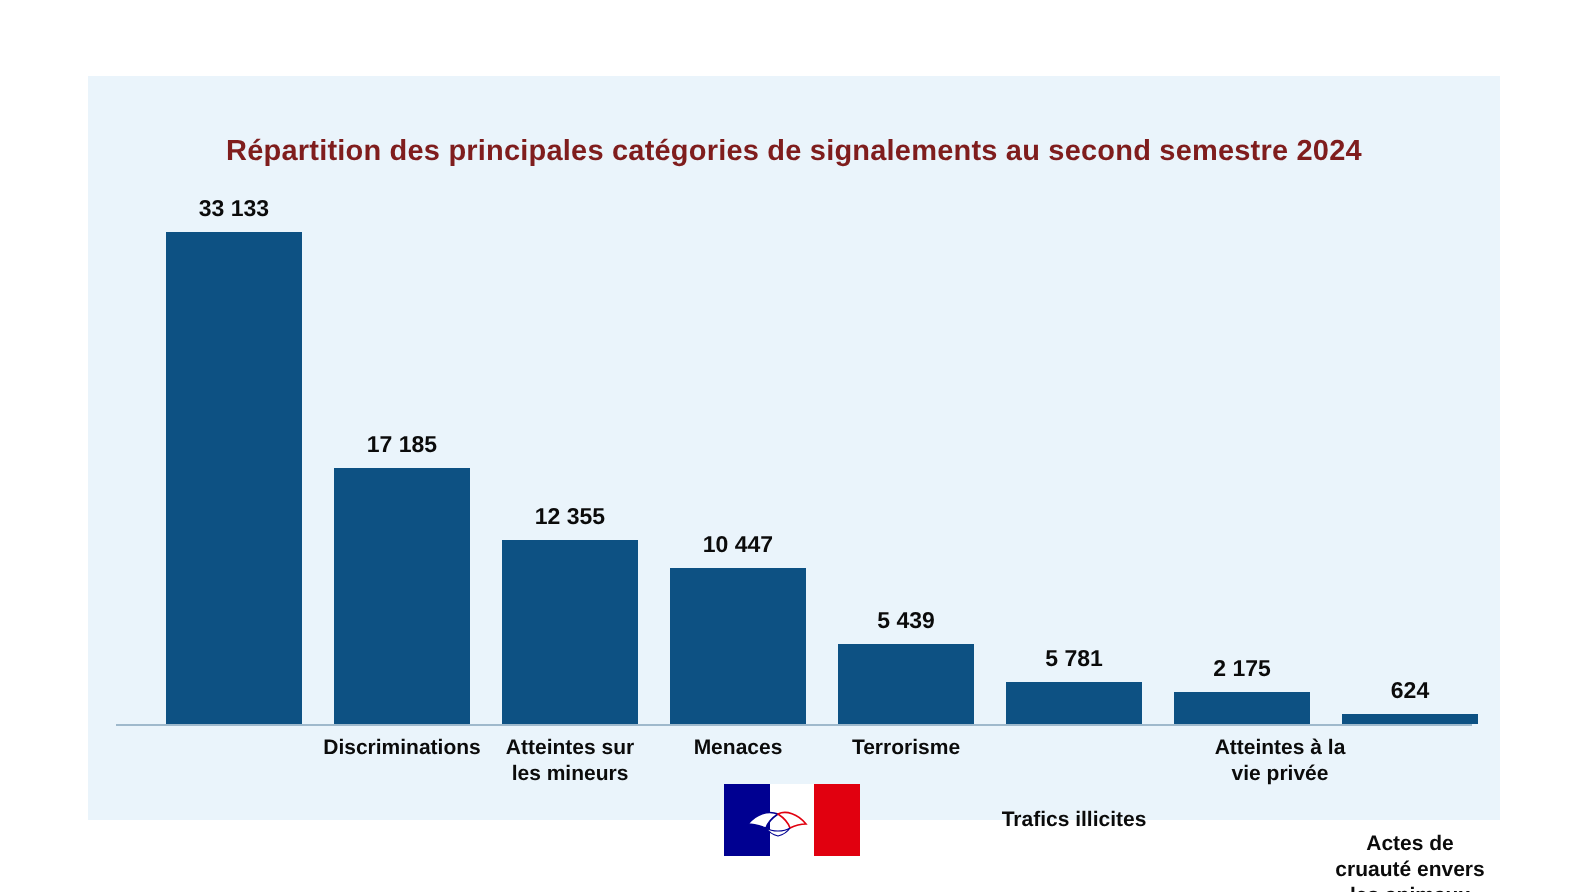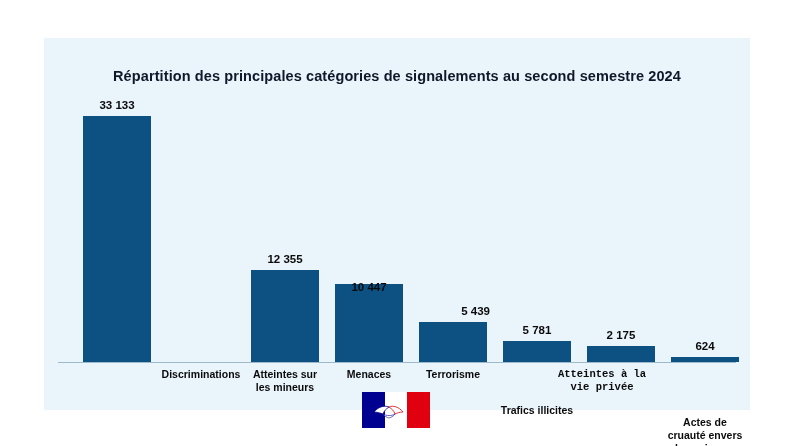--- a/index.html
+++ b/index.html
@@ -28,21 +28,21 @@
     background: #eaf4fb;
   }
   #chart-title {
     position: absolute;
     left: 0;
     top: 30px;
     width: 100%;
     text-align: center;
     font-size: 14.5px;
     font-weight: bold;
-    color: #0f172a;
+    color: #7f1d1d;
     letter-spacing: 0.1px;
   }
   #plot {
     position: absolute;
     left: 14px;
     top: 60px;
     width: 678px;
     height: 264px;
   }
   #baseline {
@@ -114,52 +114,56 @@
 <body>
 
 <div id="canvas">
   <div id="panel">
     <div id="chart-title">Répartition des principales catégories de signalements au second semestre 2024</div>
     <div id="plot">
         <div class="bar-col" style="left: 22px;">
           <div class="bar" style="height: 246px; background: rgb(13, 81, 131);"></div>
           <div class="bar-value" style="bottom: 251px; margin-top: 26px;">33 133</div>
         </div>
+        <div class="bar-col" style="left: 106px;">
+          <div class="bar" style="height: 128px; background: rgb(13, 81, 131);"></div>
+          <div class="bar-value" style="bottom: 133px;">17 185</div>
+        </div>
         <div class="bar-col" style="left: 190px;">
           <div class="bar" style="height: 92px; background: rgb(13, 81, 131);"></div>
           <div class="bar-value" style="bottom: 97px;">12 355</div>
         </div>
         <div class="bar-col" style="left: 274px;">
           <div class="bar" style="height: 78px; background: rgb(13, 81, 131);"></div>
-          <div class="bar-value" style="bottom: 69px;">10 447</div>
+          <div class="bar-value" style="bottom: 83px;">10 447</div>
         </div>
         <div class="bar-col" style="left: 358px;">
           <div class="bar" style="height: 40px; background: rgb(13, 81, 131);"></div>
-          <div class="bar-value" style="bottom: 45px; text-align: right;">5 439</div>
+          <div class="bar-value" style="bottom: 45px;">5 439</div>
         </div>
         <div class="bar-col" style="left: 442px;">
           <div class="bar" style="height: 21px; background: rgb(13, 81, 131);"></div>
           <div class="bar-value" style="bottom: 26px;">5 781</div>
         </div>
         <div class="bar-col" style="left: 526px;">
           <div class="bar" style="height: 16px; background: rgb(13, 81, 131);"></div>
           <div class="bar-value" style="bottom: 21px;">2 175</div>
         </div>
         <div class="bar-col" style="left: 610px;">
           <div class="bar" style="height: 5px; background: rgb(13, 81, 131);"></div>
           <div class="bar-value" style="bottom: 10px;">624</div>
         </div>
       </div>
     <div id="baseline"></div>
       <div class="bar-label" style="left: 109px;">Discriminations</div>
       <div class="bar-label" style="left: 193px;">Atteintes sur<br>les mineurs</div>
       <div class="bar-label" style="left: 277px;">Menaces</div>
       <div class="bar-label" style="left: 361px;">Terrorisme</div>
       <div class="bar-label" style="left: 445px; margin-top: 36px;">Trafics illicites</div>
-      <div class="bar-label" style="left: 510px; font-family: Liberation Mono, monospace;">Atteintes à la<br>vie privée</div>
+      <div class="bar-label" style="left: 548px;">Atteintes à la<br>vie privée</div>
       <div class="bar-label" style="left: 613px; margin-top: 48px;">Actes de<br>cruauté envers<br>les animaux</div>
     </div>
 
   <div id="logo">
     <div class="flag blue"></div>
     <div class="flag white"></div>
     <div class="flag red"></div>
     <svg class="marianne" viewBox="0 0 34 24">
       <path d="M2 14 C6 9, 12 7, 17 9 C14 11, 12 13, 11 16 C8 15, 5 14, 2 14 Z" fill="#ffffff" stroke="#000091" stroke-width="0.8"></path>
       <path d="M17 9 C21 7, 27 9, 31 14 C28 14, 25 15, 23 16 C22 13, 20 11, 17 9 Z" fill="#ffffff" stroke="#e1000f" stroke-width="0.8"></path>

